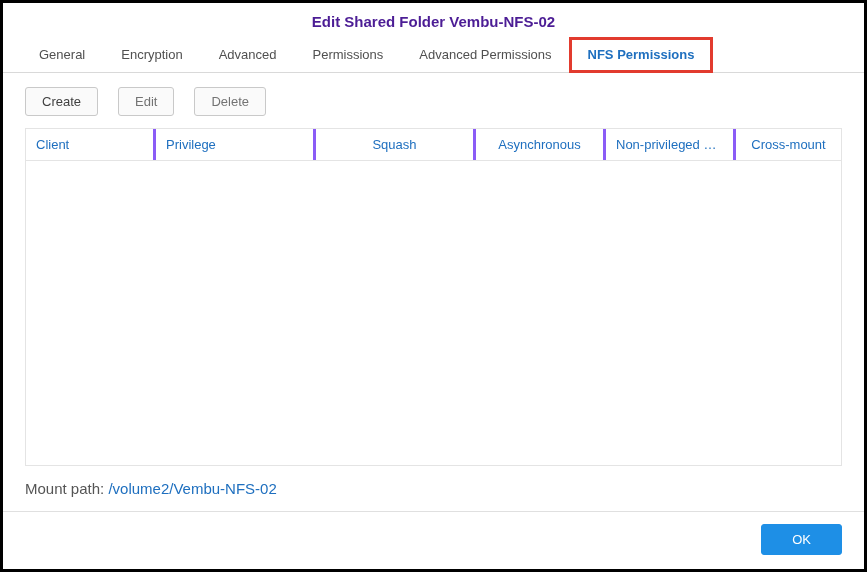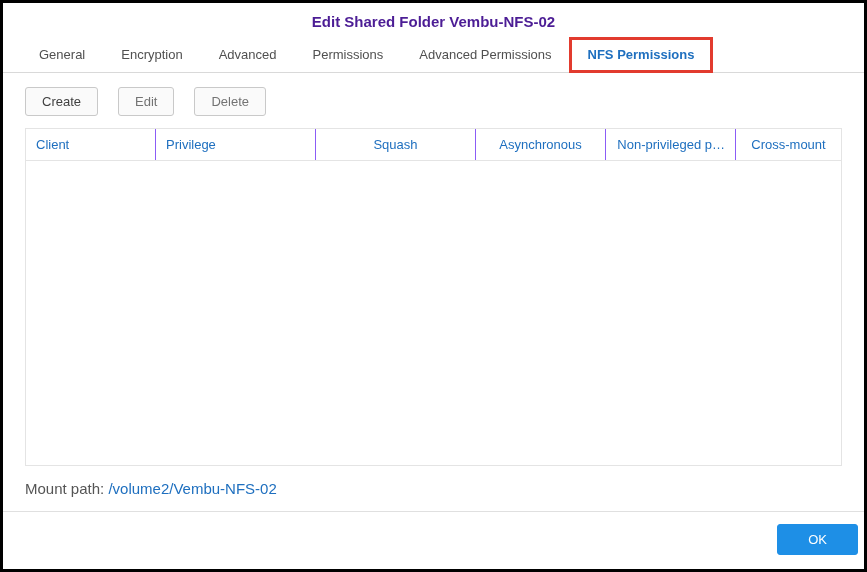--- a/index.html
+++ b/index.html
@@ -89,21 +89,21 @@
     }
     .grid-header {
       display: flex;
       background: #fff;
       border-bottom: 1px solid #e4e4e4;
     }
     .grid-header .col {
       padding: 8px 10px;
       color: #1e6fbf;
       font-size: 13px;
-      border-right: 1px solid #8b5cf6;
+      border-right: 3px solid #8b5cf6;
       white-space: nowrap;
       overflow: hidden;
       text-overflow: ellipsis;
     }
     .grid-header .col:last-child {
       border-right: none;
     }
     .col-client { width: 130px; text-align: left; }
     .col-privilege { width: 160px; text-align: left; }
     .col-squash { width: 160px; text-align: center; }
@@ -117,21 +117,21 @@
     .mount-path {
       padding: 14px 0 6px;
       font-size: 15px;
       color: #555;
     }
     .mount-path .path-value {
       color: #1e6fbf;
     }
     .footer {
       border-top: 1px solid #e0e0e0;
-      padding: 12px 6px 14px;
+      padding: 12px 22px 14px;
       display: flex;
       justify-content: flex-end;
       gap: 10px;
       align-items: center;
     }
     .btn-primary {
       background: #1e8fe6;
       border: 1px solid #1e8fe6;
       color: #fff;
       padding: 7px 30px;

